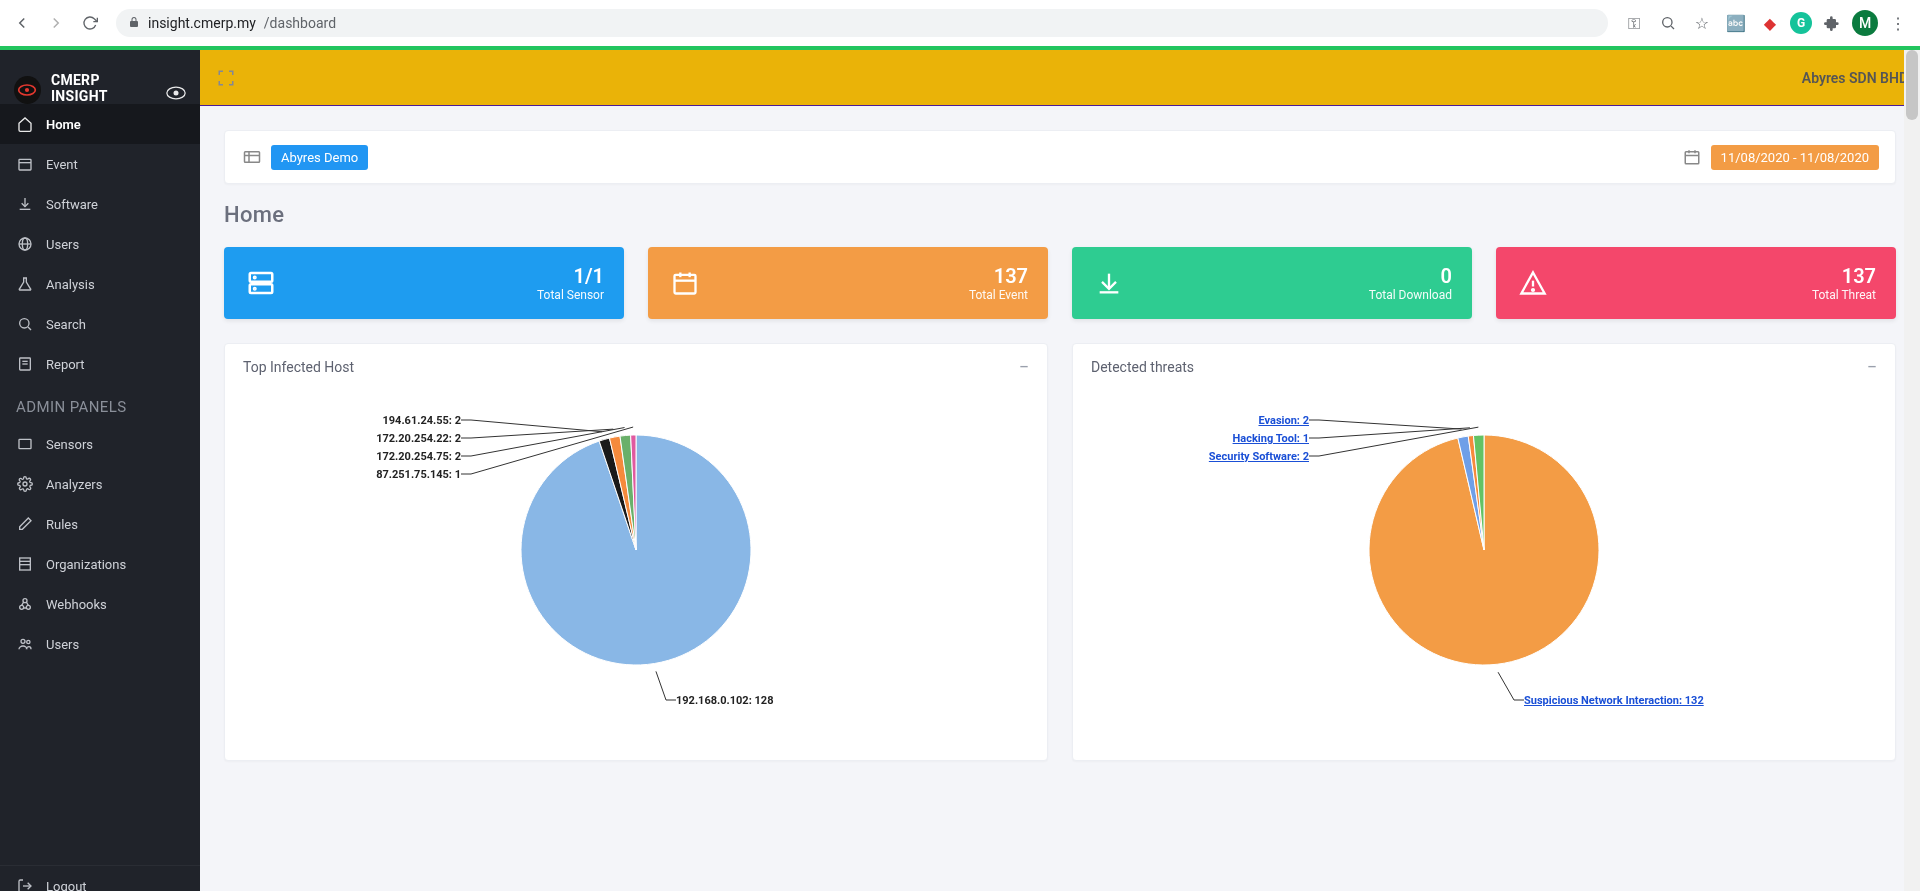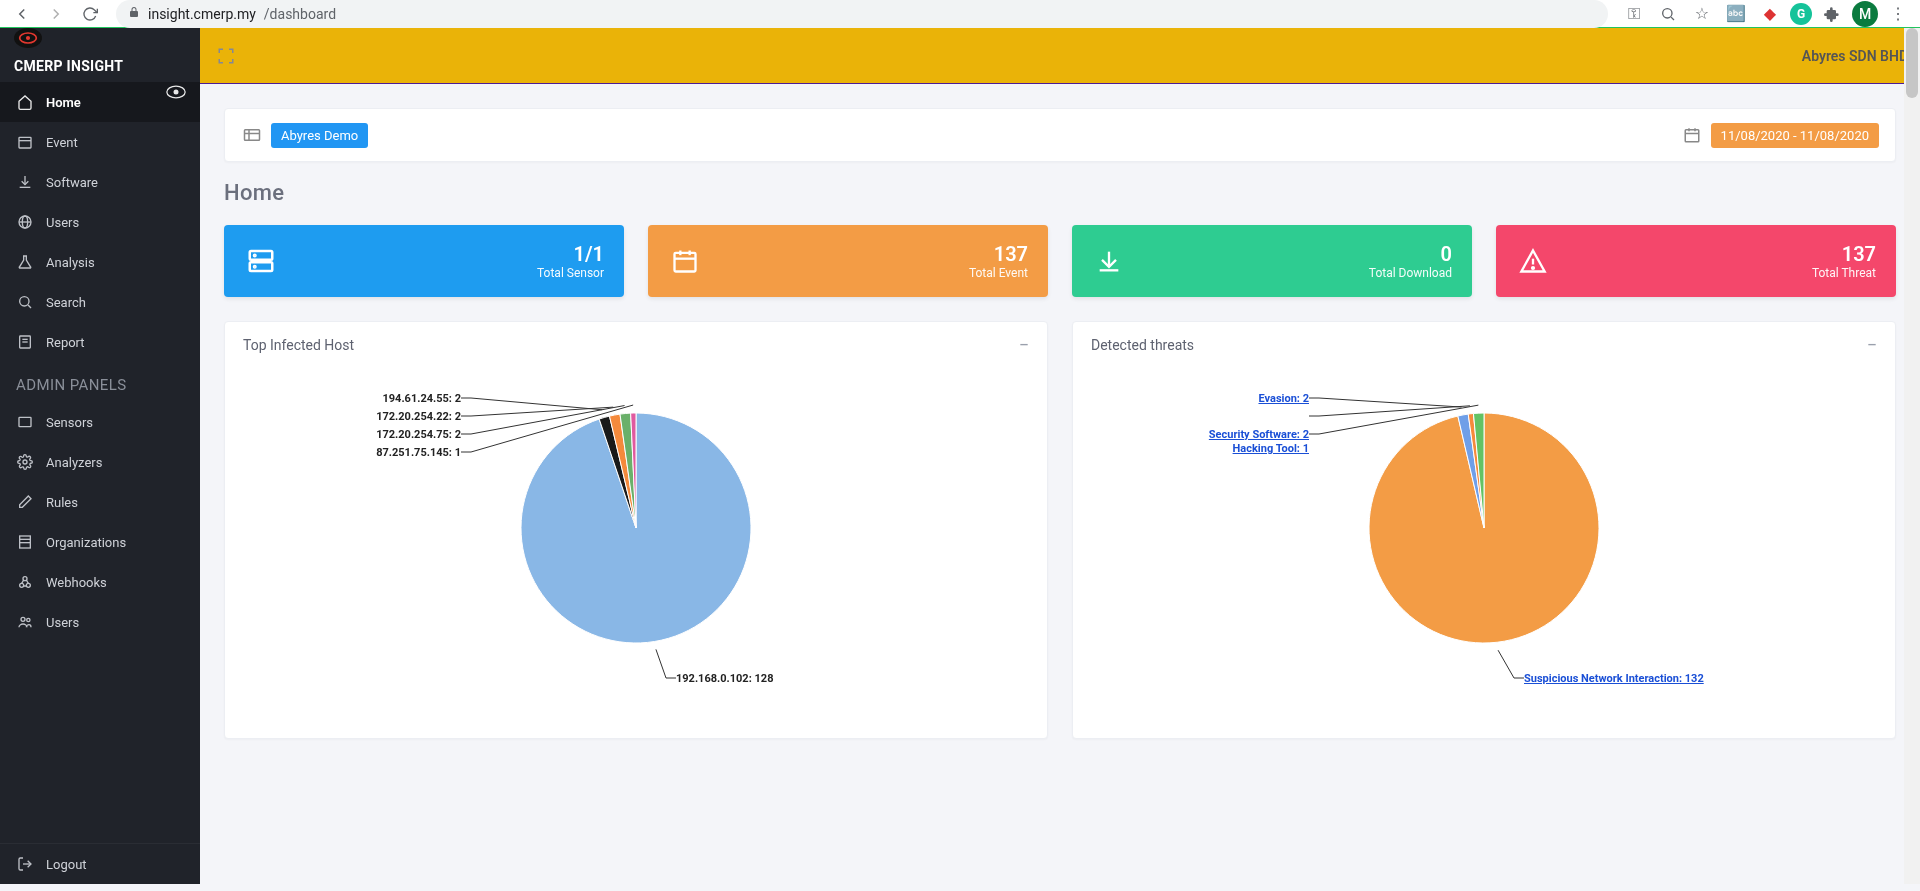--- a/index.html
+++ b/index.html
@@ -1,30 +1,30 @@
 <!DOCTYPE html>
 <html><head>
 <meta charset="utf-8">
 <style>
 * { margin: 0; padding: 0; box-sizing: border-box; font-family: -apple-system, BlinkMacSystemFont, "Segoe UI", Roboto, sans-serif; }
 body { background: #f4f5f9; color: #333; }
 
 
-.browser-bar { height: 28px; background: #fff; border-bottom: 1px solid #22c55e; display: flex; align-items: center; padding: 0 8px; gap: 6px; }
+.browser-bar { height: 50px; background: #fff; border-bottom: 4px solid #22c55e; display: flex; align-items: center; padding: 0 8px; gap: 6px; }
 .bb-btn { width: 28px; height: 28px; display: flex; align-items: center; justify-content: center; border-radius: 50%; color: #5f6368; cursor: pointer; }
 .bb-btn.disabled { color: #b0b0b0; }
 .addr-bar { flex: 1; height: 28px; background: #f1f3f4; border-radius: 14px; display: flex; align-items: center; padding: 0 12px; color: #5f6368; font-size: 14px; gap: 8px; margin: 0 6px; }
 .addr-bar .lock { font-size: 12px; }
 .ext-icon { width: 28px; height: 28px; display: flex; align-items:center; justify-content:center; font-size:16px; color:#5f6368; }
 .avatar-m { width:26px; height:26px; border-radius:50%; background:#0b7b3f; color:#fff; display:flex; align-items:center; justify-content:center; font-size:14px; font-weight:500;}
 
 
 .app { display: flex; height: calc(100vh - 35px); }
 .sidebar { width: 200px; background: #20232a; color: #cfd2d8; display:flex; flex-direction:column; }
-.sb-brand { height:54px; display:flex; align-items:flex-start; gap:10px; padding:0 14px; background:#20232a;flex-direction:column; }
+.sb-brand { height:54px; display:flex; align-items:flex-end; gap:10px; padding:0 14px; background:#20232a; }
 .sb-brand .logo { width:28px; height:28px; border-radius:50%; background:#111; display:flex; align-items:center; justify-content:center; }
 .sb-brand .logo svg{display:block}
 .sb-brand .name { color:#fff; font-weight:700; font-size:14px; letter-spacing:.3px; }
 .sb-brand .eye { margin-left:auto; color:#fff; opacity:.9; }
 .sb-item { display:flex; align-items:center; gap:12px; height:40px; padding:0 16px; font-size:13px; cursor:pointer; color:#cfd2d8; }
 .sb-item.active { background:#16181d; color:#fff; font-weight:600; }
 .sb-section { font-size:15px; color:#8a8f99; padding:14px 16px 8px; letter-spacing:.4px; }
 .sb-bottom { border-top:1px solid #2a2d34; }
 .ic { width:18px; height:18px; display:inline-flex; align-items:center; justify-content:center; opacity:.9; }
 
@@ -411,21 +411,21 @@
                   <path d="M 393 150 L 366.85947826486705 38.010388323670654 A 115 115 0 0 1 377.22725440783796 36.08678524207592 Z" fill="#6f9fe8" stroke="#fff" stroke-width="1"></path>
                   <path d="M 393 150 L 377.22725440783796 36.08678524207592 A 115 115 0 0 1 382.46637206641213 35.48343926507076 Z" fill="#f58a3c" stroke="#fff" stroke-width="1"></path>
                   <path d="M 393 150 L 382.46637206641213 35.48343926507076 A 115 115 0 0 1 393.00000000000006 35 Z" fill="#63c263" stroke="#fff" stroke-width="1"></path>
                   <polyline points="407.07189072133167,272.1923970283213 423,300 433,300" class="leader"></polyline>
                   <polyline points="370.56191974427963,29.063931953954068 228,20 218,20" class="leader"></polyline>
                   <polyline points="378.92810927866833,27.80760297167872 228,38 218,38" class="leader"></polyline>
                   <polyline points="387.3608693850545,27.129335454277026 228,56 218,56" class="leader"></polyline>
                 </svg>
                 <div class="pie-label link" style="top: 294px; left: 433px;">Suspicious Network Interaction: 132</div>
                 <div class="pie-label link" style="top: 14px; right: 568px; text-align: right;">Evasion: 2</div>
-                <div class="pie-label link" style="top: 32px; right: 568px; text-align: right; margin-top: 32px;">Hacking Tool: 1</div>
+                <div class="pie-label link" style="top: 32px; right: 568px; text-align: right;">Hacking Tool: 1</div>
                 <div class="pie-label link" style="top: 50px; right: 568px; text-align: right;">Security Software: 2</div>
               </div>
             </div>
         </div>
       </div>
     </div>
 
     <div class="vscroll">
         <div class="thumb"></div>
       </div>

